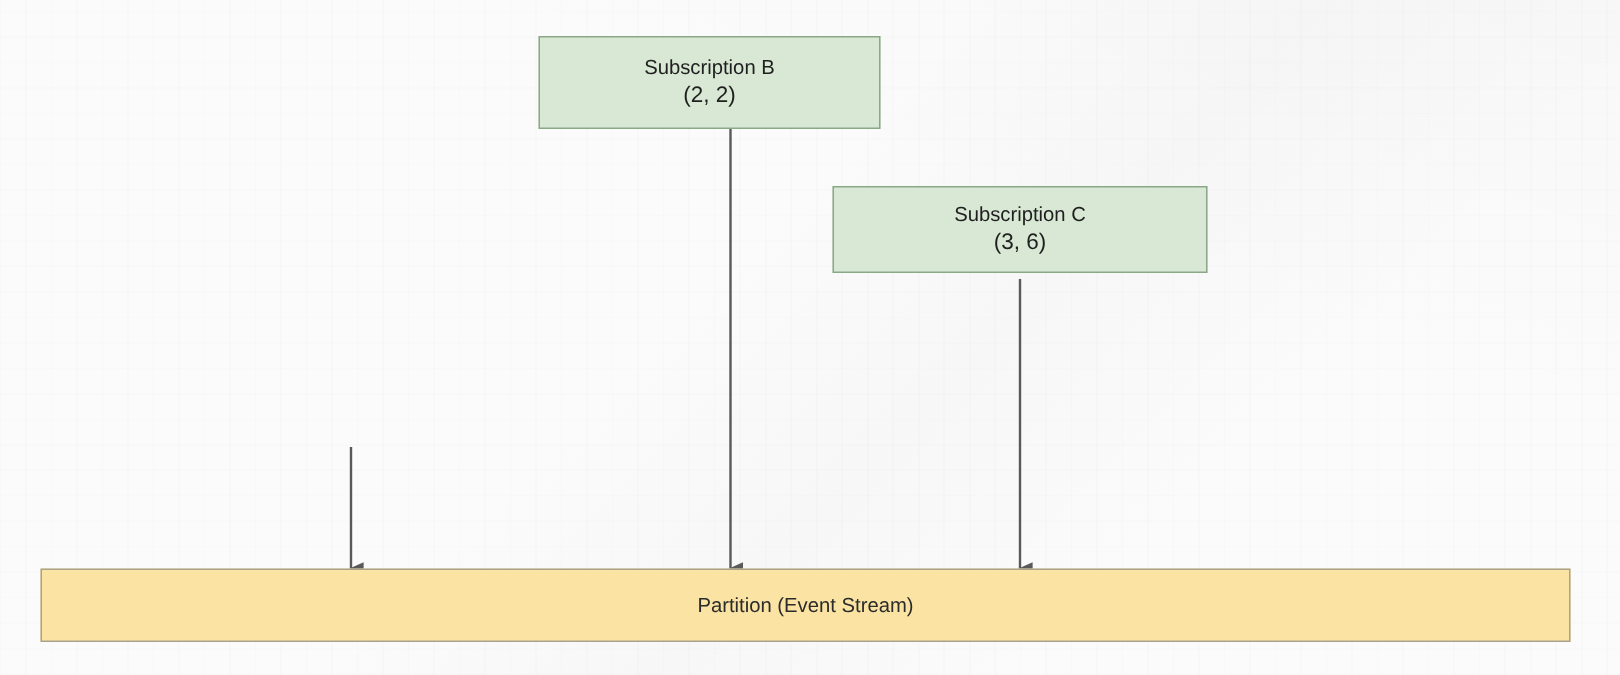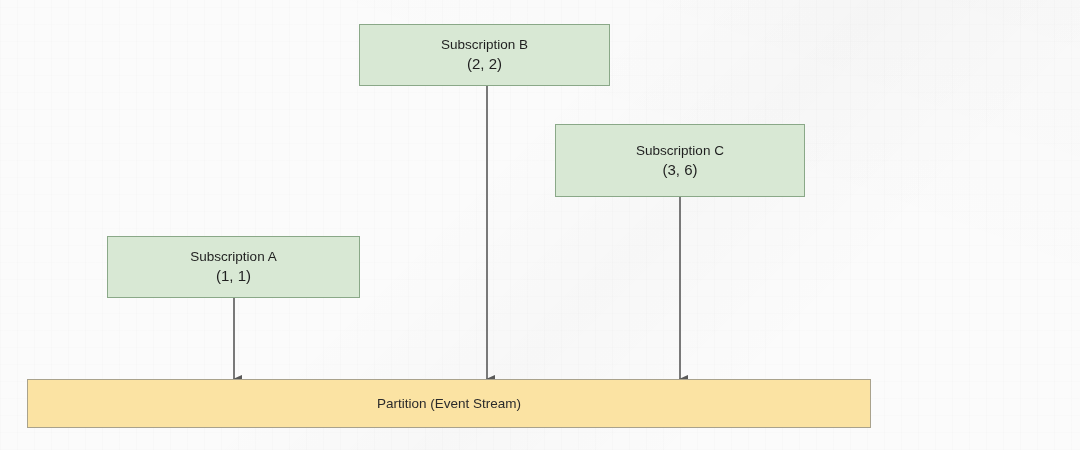--- a/index.html
+++ b/index.html
@@ -74,32 +74,28 @@
       <line id="edge0" x1="234" y1="298" x2="234" y2="379" stroke="#595959" stroke-width="1.6" marker-end="url(#arrowhead)"></line>
     </g>
     <g>
       <line id="edge1" x1="487" y1="86" x2="487" y2="379" stroke="#595959" stroke-width="1.6" marker-end="url(#arrowhead)"></line>
     </g>
     <g>
       <line id="edge2" x1="680" y1="186" x2="680" y2="379" stroke="#595959" stroke-width="1.6" marker-end="url(#arrowhead)"></line>
     </g>
   </svg>
 
-  <div class="node sub-node" id="node-subscription-b" style="left: 359px; top: 24px; width: 251px; height: 62px;">
+  <div class="node sub-node" id="node-subscription-b" style="left: 359px; top: 24px; width: 228px; height: 62px;">
     <span class="node-title">Subscription B</span>
     <span class="node-sub">(2, 2)</span>
   </div>
 
-  <div class="node sub-node" id="node-subscription-c" style="left: 555px; top: 124px; width: 250px; height: 73px; justify-content: center;">
+  <div class="node sub-node" id="node-subscription-c" style="left: 555px; top: 124px; width: 250px; height: 58px; justify-content: center;">
     <span class="node-title">Subscription C</span>
     <span class="node-sub">(3, 6)</span>
   </div>
 
-  <div class="node sub-node" id="node-subscription-a" style="left: 107px; top: 236px; width: 253px; height: 62px;">
-    <span class="node-title">Subscription A</span>
-    <span class="node-sub">(1, 1)</span>
-  </div>
 
-  <div class="node partition-node" id="node-partition" style="left: 27px; top: 379px; width: 844px; height: 49px;">
+  <div class="node partition-node" id="node-partition" style="left: 27px; top: 379px; width: 1020px; height: 49px;">
     <span class="node-title">Partition (Event Stream)</span>
   </div>
 
 </div>
 
 </body></html>

